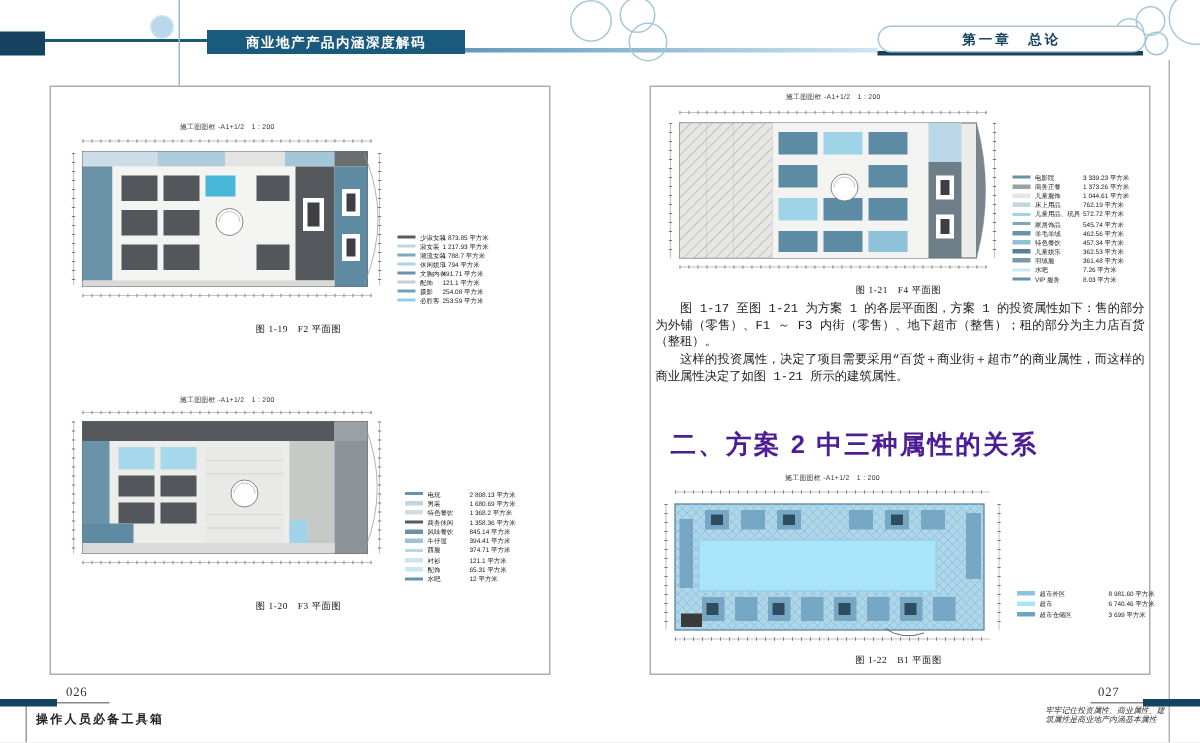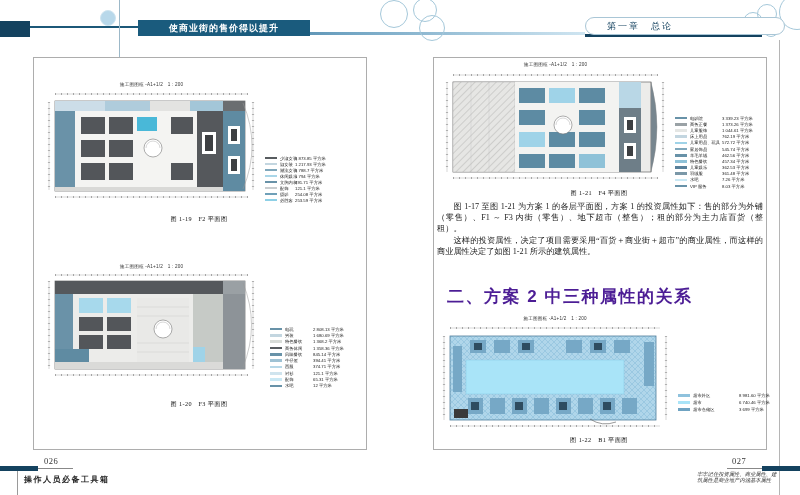--- a/index.html
+++ b/index.html
@@ -10,21 +10,21 @@
   
   .hdr-left-block{left:0;top:21px;width:30px;height:16px;background:#14425f;}
   .hdr-line-stub{left:30px;top:26px;width:110px;height:1.5px;background:#1c5878;}
   .hdr-dot{left:100px;top:10px;width:14px;height:14px;border-radius:50%;background:#b8d8ea;border:1px solid #cfe4f0;}
   .hdr-vline{left:119px;top:0;width:1px;height:58px;background:#9cb8c8;}
   .hdr-title-box{left:138px;top:20px;width:172px;height:16px;background:#1a5b7d;
                  color:#fff;font-size:9px;font-weight:bold;text-align:center;line-height:16px;letter-spacing:1px;}
   .hdr-gradline{left:140px;top:32px;width:445px;height:2.5px;
                 background:linear-gradient(to right,#17537a,#6fa3c2 45%,#cfe5f1);z-index:0;}
   .hdr-pill{left:585px;top:17px;width:177px;height:16px;border:1px solid #a9c6d6;border-radius:9px;
-            background:#fff;color:#14425f;font-size:9px;font-weight:normal;text-align:left;line-height:16px;letter-spacing:2px;z-index:2;padding-left:21px;}
+            background:#fff;color:#14425f;font-size:9px;font-weight:bold;text-align:center;line-height:16px;letter-spacing:2px;z-index:2;}
   .hdr-pill-underline{left:585px;top:34px;width:177px;height:3px;background:#14425f;}
   .deco-circle{border:1px solid #a5c8da;border-radius:50%;background:transparent;}
 
   
   .panel{border:1px solid #adadad;background:#fff;}
   #panel-left{left:33px;top:57px;width:332px;height:391px;}
   #panel-right{left:433px;top:57px;width:332px;height:391px;}
   .rule-right{left:779px;top:40px;width:1px;height:455px;background:#b5b5b5;}
   .rule-left-foot{left:17px;top:470px;width:1px;height:25px;background:#9a9a9a;}
 
@@ -45,21 +45,21 @@
   .lrow{display:flex;align-items:center;}
   .sw{height:2.6px;flex:0 0 12px;margin-right:3px;background:#888;}
   .ll{white-space:nowrap;font-size:4.3px;}
   .lv{white-space:nowrap;font-size:4.3px;}
   #legend-f2{left:265px;top:155px;}  #legend-f2 .lrow{height:6px;}   #legend-f2 .ll{width:15px;}
   #legend-f3{left:270px;top:326px;}  #legend-f3 .lrow{height:6.3px;} #legend-f3 .ll{width:28px;}
   #legend-f4{left:675px;top:115px;}  #legend-f4 .lrow{height:6.2px;} #legend-f4 .ll{width:32px;}
   #legend-b1{left:678px;top:392px;}  #legend-b1 .lrow{height:7px;}   #legend-b1 .ll{width:46px;}
 
   
-  #body-text{left:437px;top:201px;width:326px;font-family:Liberation Serif, serif;
+  #body-text{left:437px;top:201px;width:326px;font-family:Liberation Mono, monospace;
              font-size:8.2px;line-height:11.2px;color:#1b1b1b;text-align:justify;}
   #body-text p{margin:0;text-indent:2em;}
   #section-heading{left:447px;top:285px;font-size:17px;font-weight:bold;color:#4c1d95;letter-spacing:1.5px;}
 
   
   #plan-f2{left:45px;top:90px;}
   #plan-f3{left:45px;top:271px;}
   #plan-f4{left:443px;top:71px;}
   #plan-b1{left:440px;top:324px;}
   .hl{stroke:#999;stroke-width:.4;fill:none;}
@@ -93,21 +93,21 @@
         <path d="M0 6 L6 0 M0 0 L6 6" stroke="#8cc0da" stroke-width="0.6"></path>
       </pattern>
     </defs>
   </svg>
 
   <div class="abs hdr-left-block"></div>
   <div class="abs hdr-line-stub"></div>
   <div class="abs hdr-dot"></div>
   <div class="abs hdr-vline"></div>
   <div class="abs hdr-gradline"></div>
-  <div class="abs hdr-title-box">使商业街的售价得以提升</div>
+  <div class="abs hdr-title-box">商业地产产品内涵深度解码</div>
   <div class="abs deco-circle" style="left:380px;top:0;width:26px;height:26px;"></div>
   <div class="abs deco-circle" style="left:413px;top:-2px;width:22px;height:22px;"></div>
   <div class="abs deco-circle" style="left:419px;top:15px;width:24px;height:24px;"></div>
   <div class="abs hdr-pill">第一章　总论</div>
   <div class="abs hdr-pill-underline"></div>
   <div class="abs deco-circle" style="left:743px;top:12px;width:18px;height:18px;"></div>
   <div class="abs deco-circle" style="left:757px;top:4px;width:18px;height:18px;"></div>
   <div class="abs deco-circle" style="left:763px;top:21px;width:14px;height:14px;"></div>
   <div class="abs deco-circle" style="left:779px;top:-6px;width:34px;height:34px;"></div>
 

